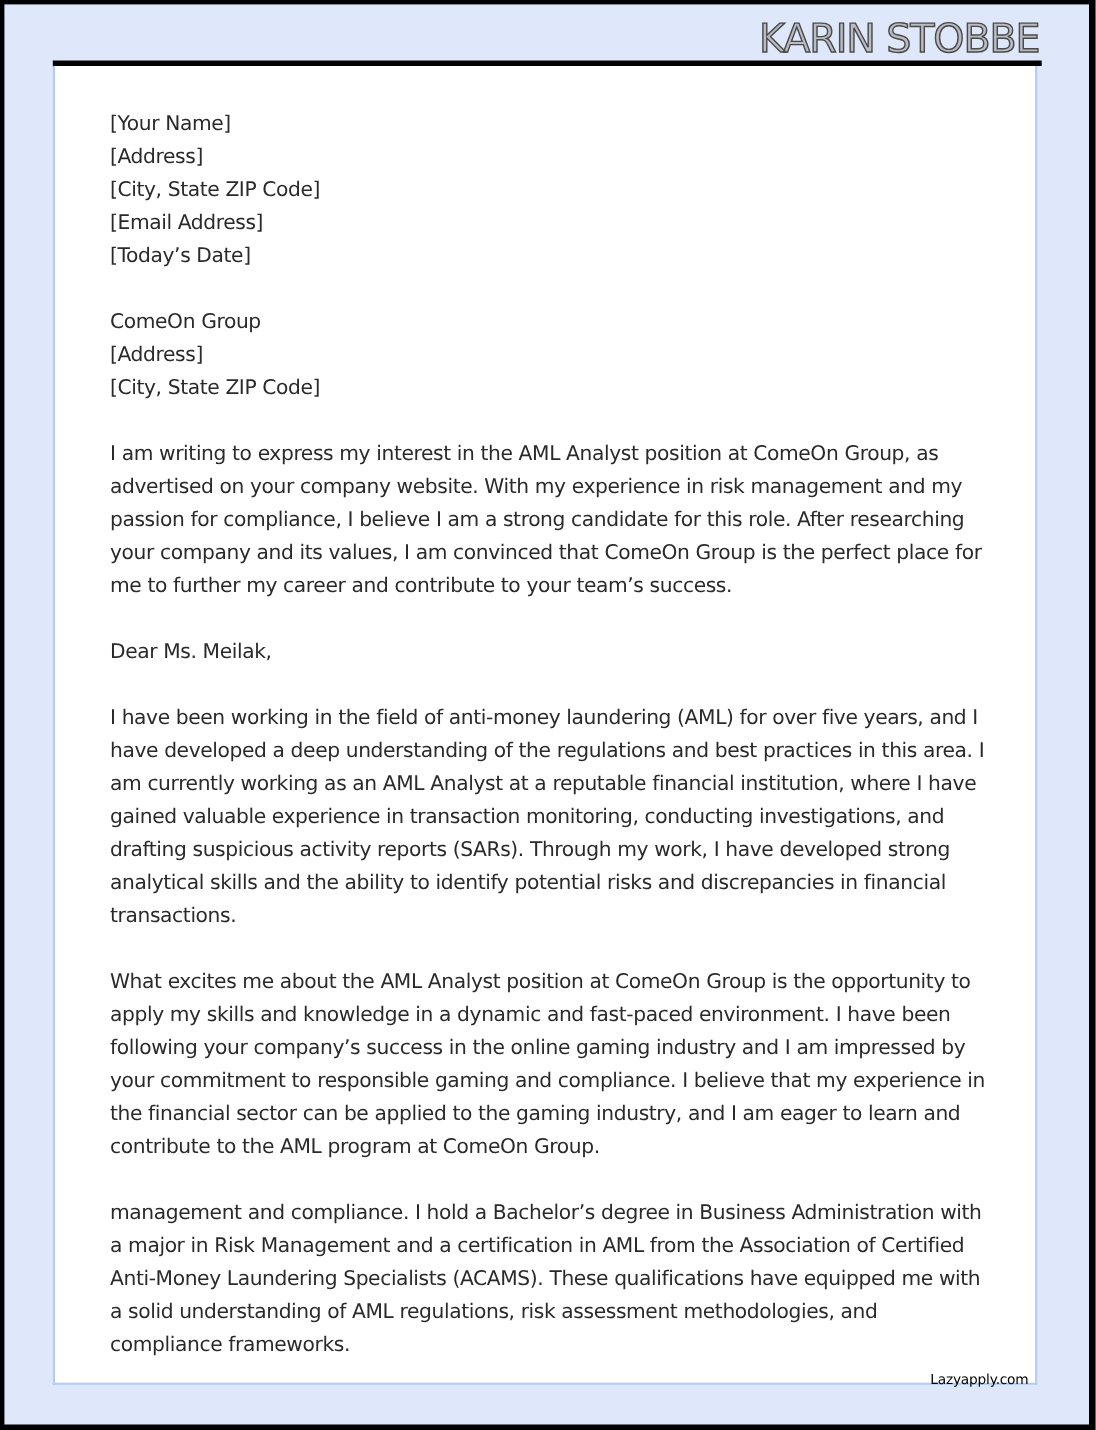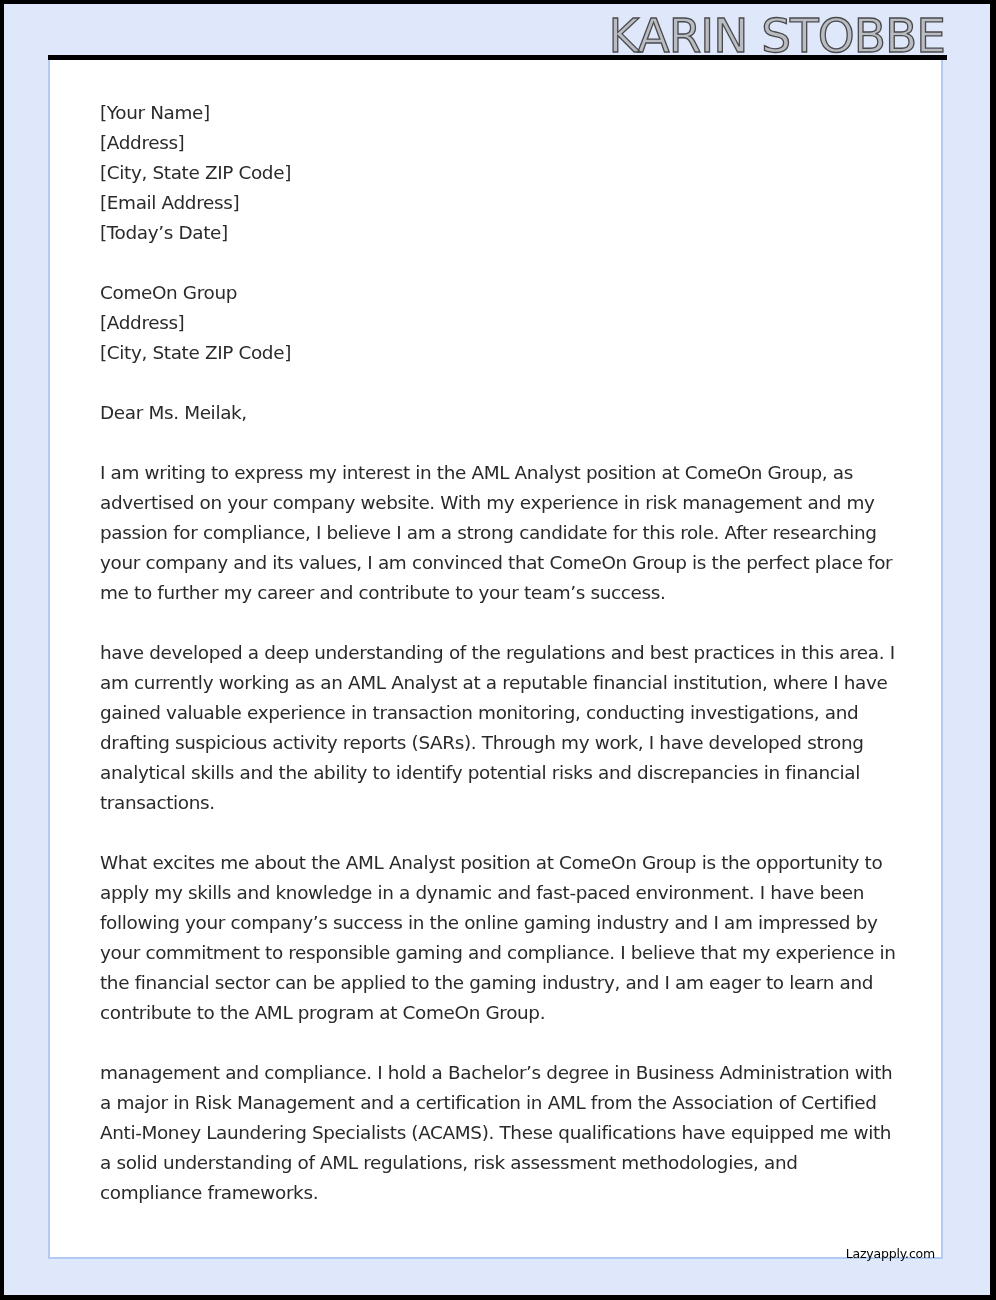--- a/index.html
+++ b/index.html
@@ -12,21 +12,21 @@
   .frame {
     position: absolute;
     left: 4px; top: 4px; right: 6px; bottom: 5px;
     background: #dfe7fa;
     overflow: hidden;
   }
   .title {
     position: absolute;
     right: 45px; top: 7px;
     font-family: "DejaVu Sans", sans-serif;
-    font-size: 47px;
+    font-size: 36px;
     font-weight: normal;
     letter-spacing: -1px;
     color: #b9bcc3;
     -webkit-text-stroke: 1.3px #4a4a4a;
     line-height: 50px;
     white-space: nowrap;
   }
   .card {
     position: absolute;
     left: 44px; top: 51px;
@@ -84,32 +84,33 @@
       <span class="line">[Today’s Date]</span>
     </div>
 
     <div class="block">
       <span class="line">ComeOn Group</span>
       <span class="line">[Address]</span>
       <span class="line">[City, State ZIP Code]</span>
     </div>
 
     <div class="block">
-      <span class="line">Dear Ms. Meilak,</span>
-    </div>
-
-    <div class="block">
       <span class="line">I am writing to express my interest in the AML Analyst position at ComeOn Group, as</span>
       <span class="line">advertised on your company website. With my experience in risk management and my</span>
       <span class="line">passion for compliance, I believe I am a strong candidate for this role. After researching</span>
       <span class="line">your company and its values, I am convinced that ComeOn Group is the perfect place for</span>
       <span class="line">me to further my career and contribute to your team’s success.</span>
     </div>
 
     <div class="block">
+      <span class="line">Dear Ms. Meilak,</span>
+    </div>
+
+    <div class="block">
+      <span class="line">I have been working in the field of anti-money laundering (AML) for over five years, and I</span>
       <span class="line">have developed a deep understanding of the regulations and best practices in this area. I</span>
       <span class="line">am currently working as an AML Analyst at a reputable financial institution, where I have</span>
       <span class="line">gained valuable experience in transaction monitoring, conducting investigations, and</span>
       <span class="line">drafting suspicious activity reports (SARs). Through my work, I have developed strong</span>
       <span class="line">analytical skills and the ability to identify potential risks and discrepancies in financial</span>
       <span class="line">transactions.</span>
     </div>
 
     <div class="block">
       <span class="line">What excites me about the AML Analyst position at ComeOn Group is the opportunity to</span>

